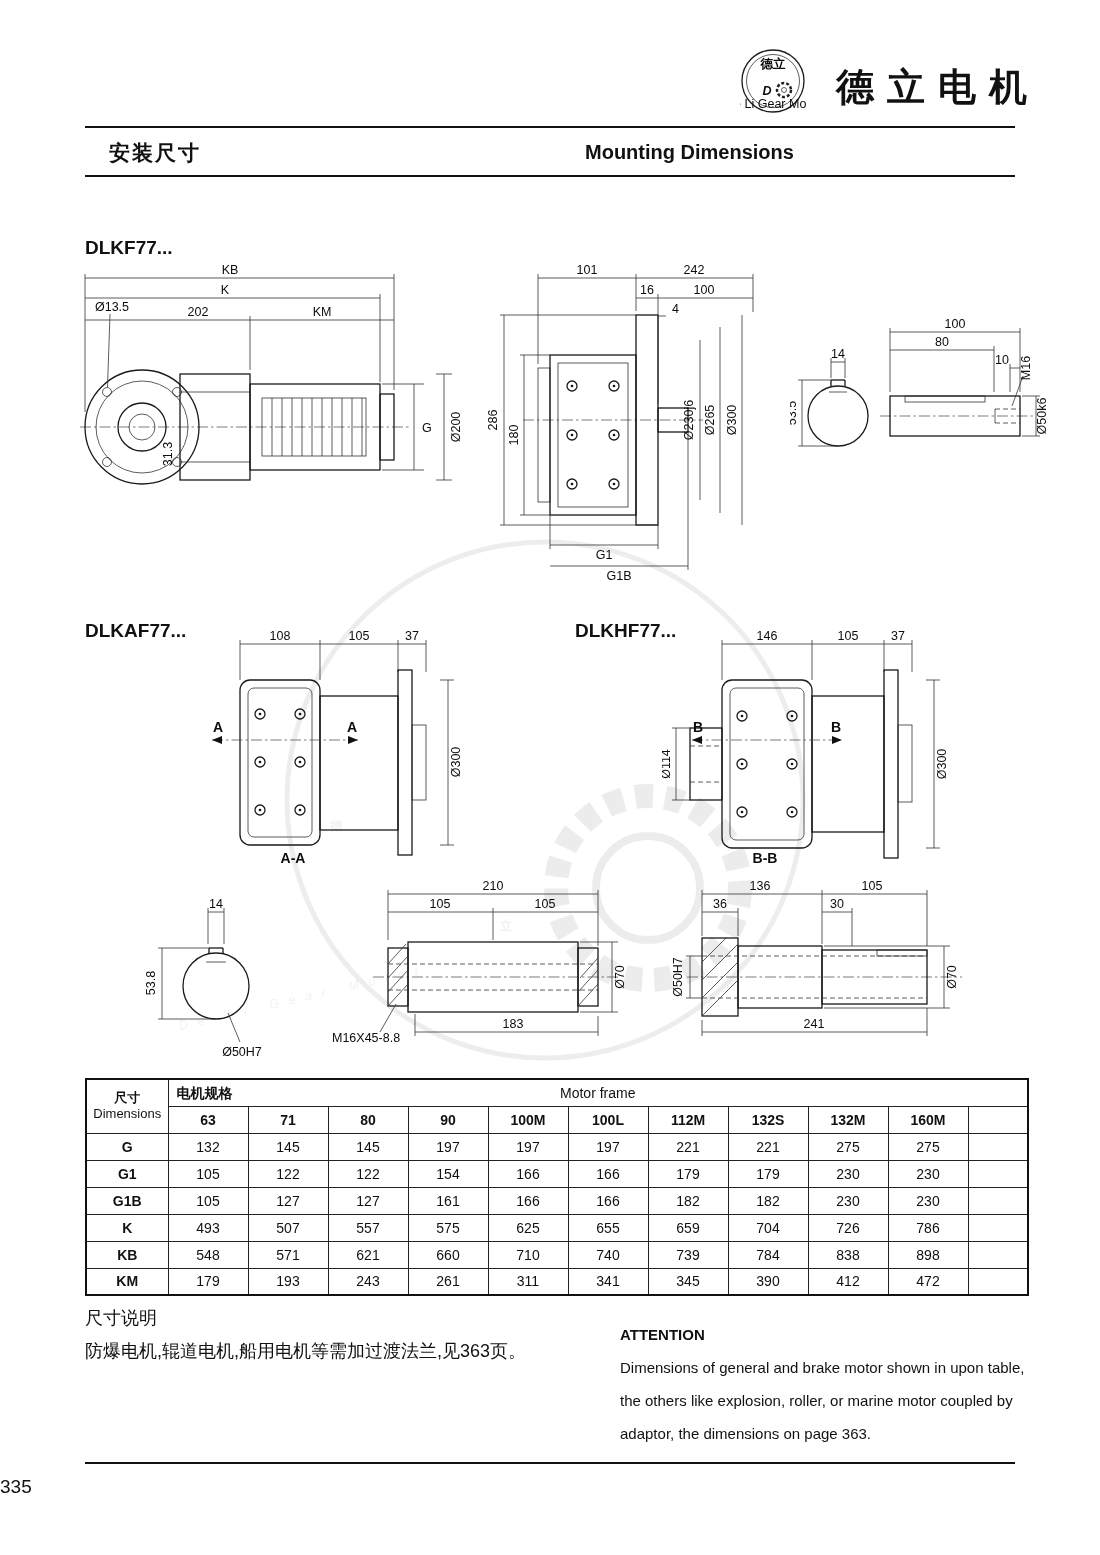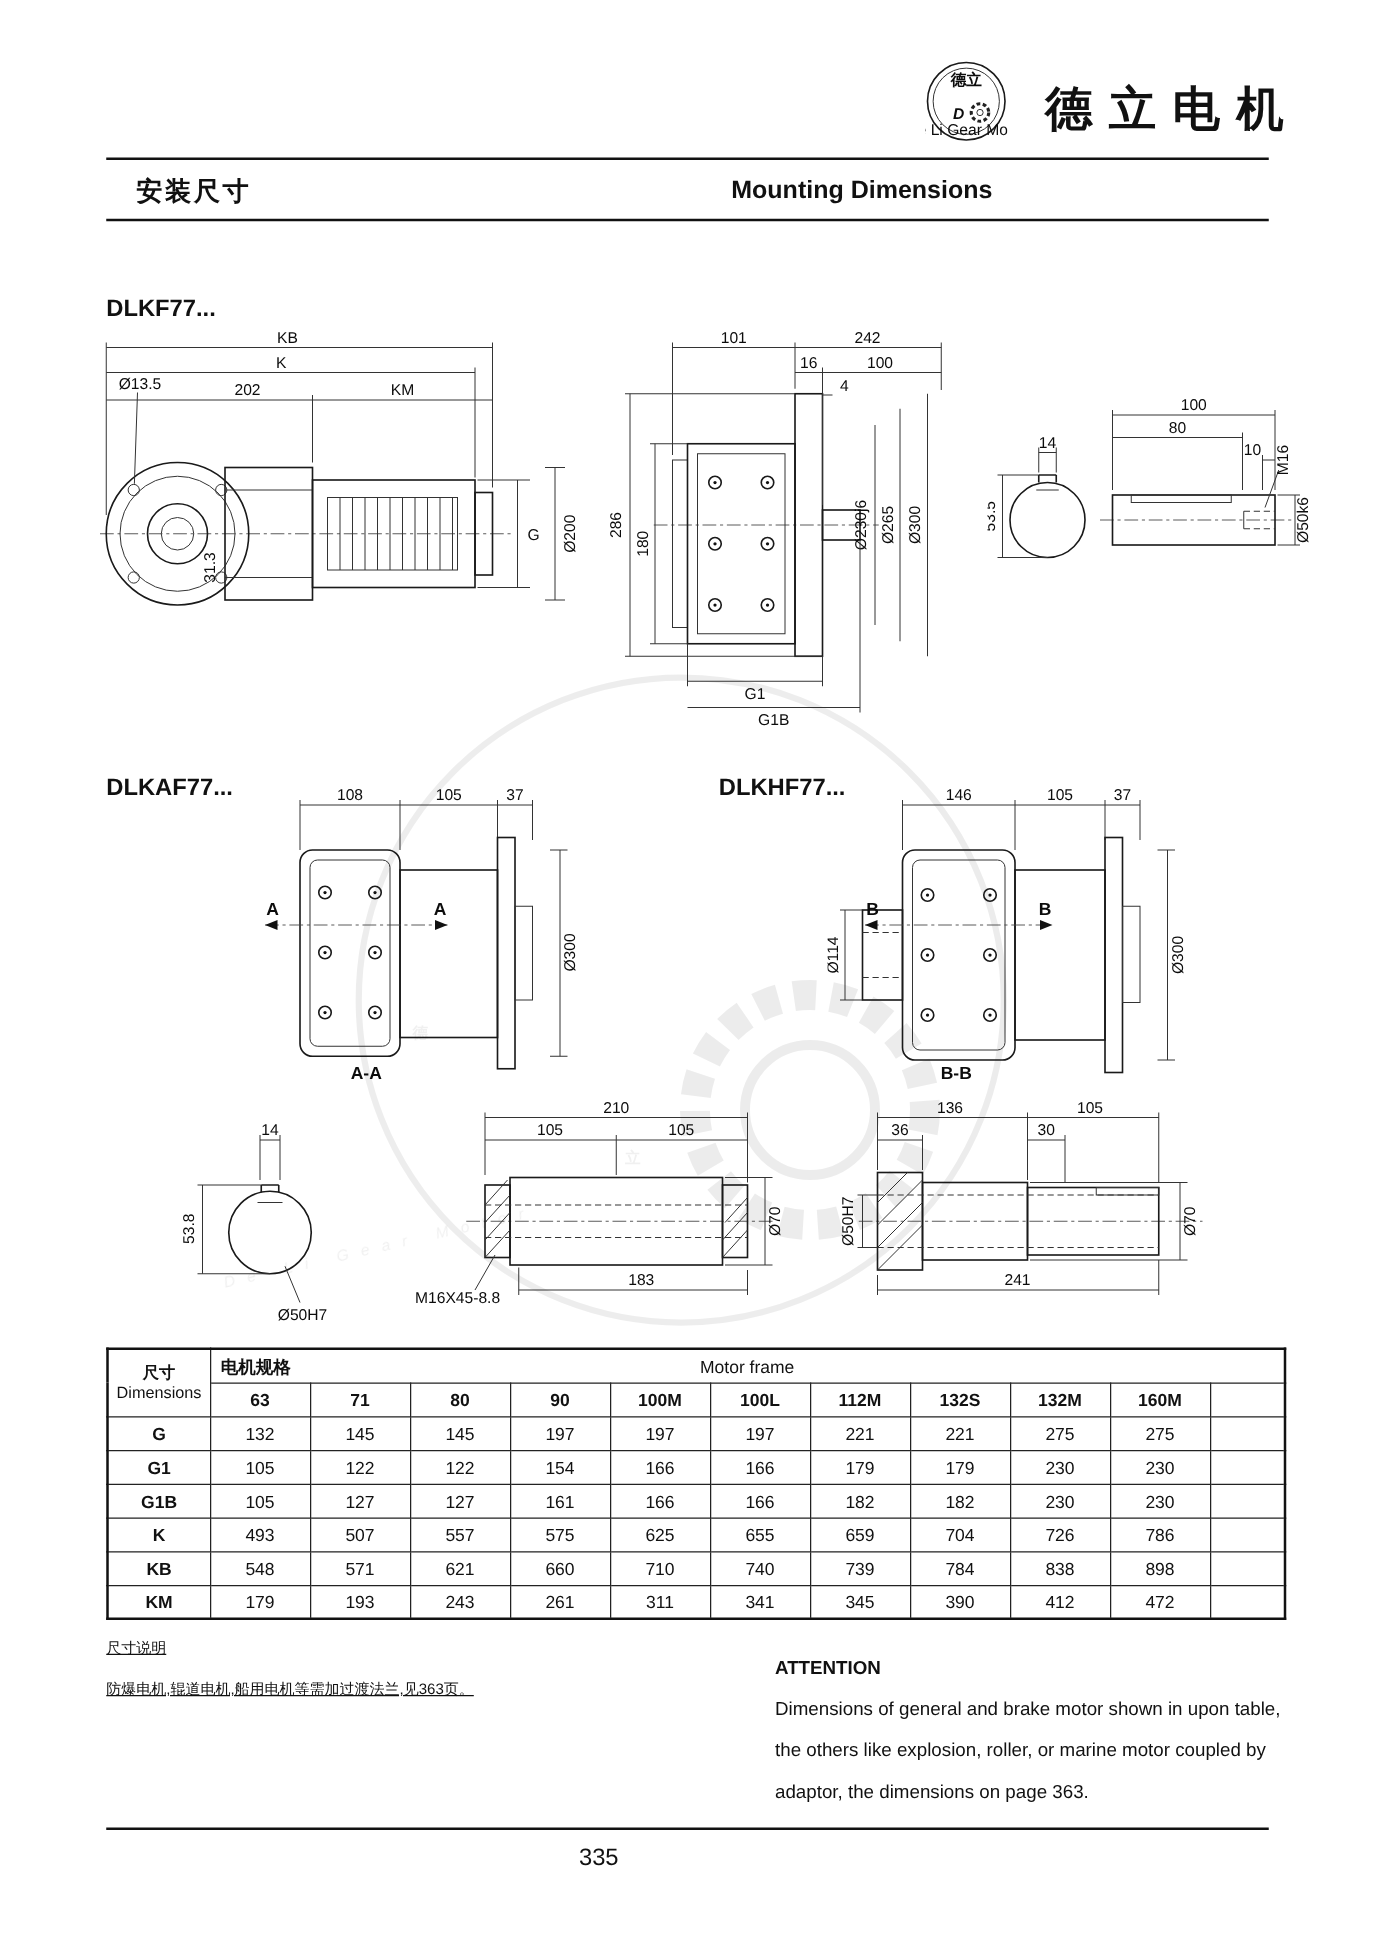--- a/index.html
+++ b/index.html
@@ -33,25 +33,25 @@
   .dimtable td { border:1px solid #222; text-align:center; height:27px; padding:0 2px; vertical-align:middle; }
   .dimtable { border:2px solid #111; }
   .dimtable .h2 td { font-weight:bold; }
   .dimtable .rl { font-weight:bold; }
   .dimcell { font-size:13px; line-height:1.25; }
   .dimcell .cn { font-weight:bold; }
   .framecell { position:relative; text-align:center; }
   .framecell .cn { position:absolute; left:8px; top:5px; font-weight:bold; }
   .framecell .en { font-weight:normal; }
 
-  .notes-cn { font-size:12px; line-height:33px;text-decoration:underline; }
+  .notes-cn { font-size:18px; line-height:33px; }
   .notes-cn .nt { font-weight:normal; }
   .notes-en { font-size:15px; line-height:33px; }
   .notes-en .nt { font-weight:bold;margin-top:16px; }
-  .pageno { font-size:19px; text-align:center; width:958px; }
+  .pageno { font-size:19px; width:958px; }
 </style>
 </head>
 <body>
 
 <div class="page">
 
   <svg class="wm" width="1100" height="1555" viewBox="0 0 1100 1555">
     <g opacity="0.07">
       <circle cx="545" cy="800" r="258" fill="none" stroke="#000" stroke-width="5"></circle>
       <circle cx="648" cy="888" r="92" fill="none" stroke="#000" stroke-width="24" stroke-dasharray="18 12"></circle>

